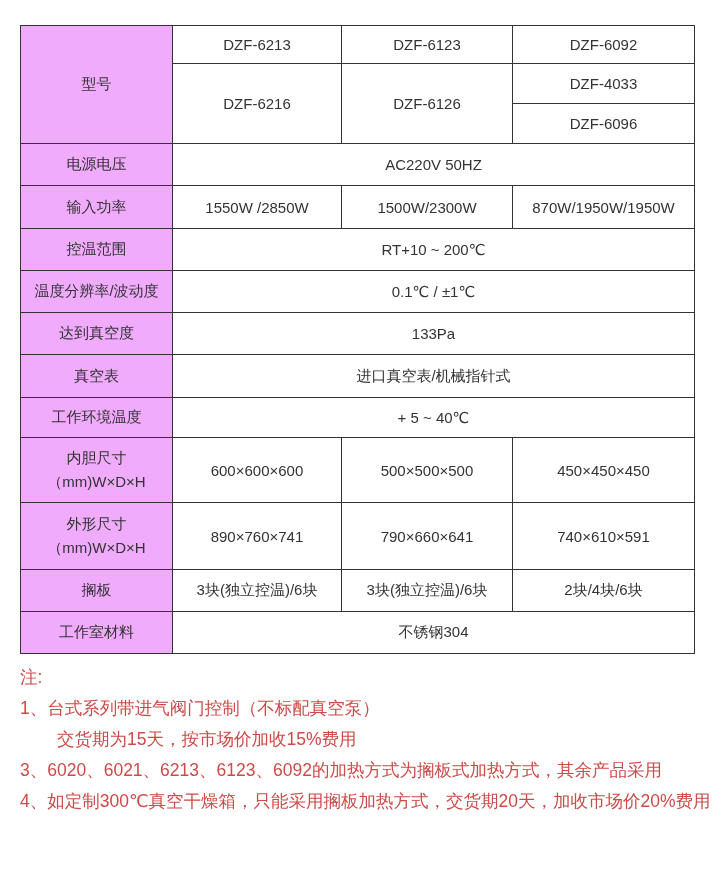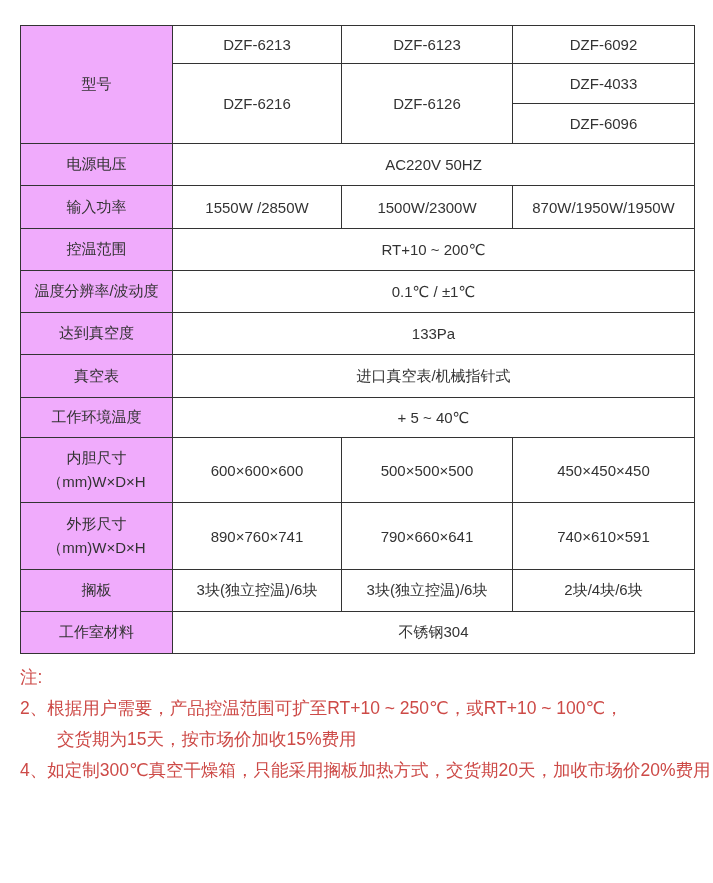--- a/index.html
+++ b/index.html
@@ -143,21 +143,24 @@
     <tr class="h42">
       <td class="label">工作室材料</td>
       <td colspan="3">不锈钢304</td>
     </tr>
   </tbody>
 </table>
 
 <div class="notes">
   <div class="note-line">注:</div>
   <div>
-    <div class="note-line">2、根据用户需要，产品控温范围可扩至RT+10 ~ 250℃，或RT+10 ~ 100℃，</div>
+    <div class="note-line">1、台式系列带进气阀门控制（不标配真空泵）</div>
+  </div>
+  <div>
     <div class="note-line indent">交货期为15天，按市场价加收15%费用</div>
   </div>
   <div>
+    <div class="note-line">3、6020、6021、6213、6123、6092的加热方式为搁板式加热方式，其余产品采用</div>
   </div>
   <div>
     <div class="note-line">4、如定制300℃真空干燥箱，只能采用搁板加热方式，交货期20天，加收市场价20%费用</div>
   </div>
 </div>
 
 </body></html>

